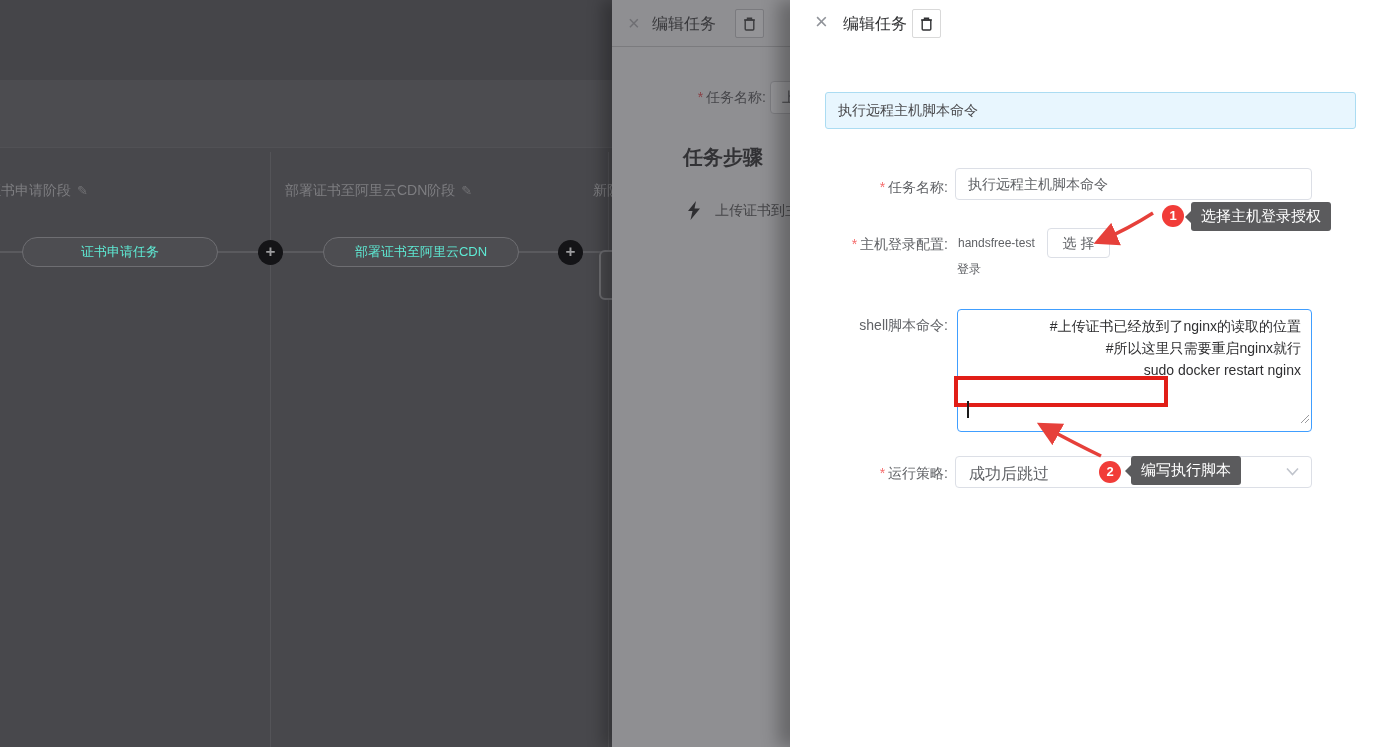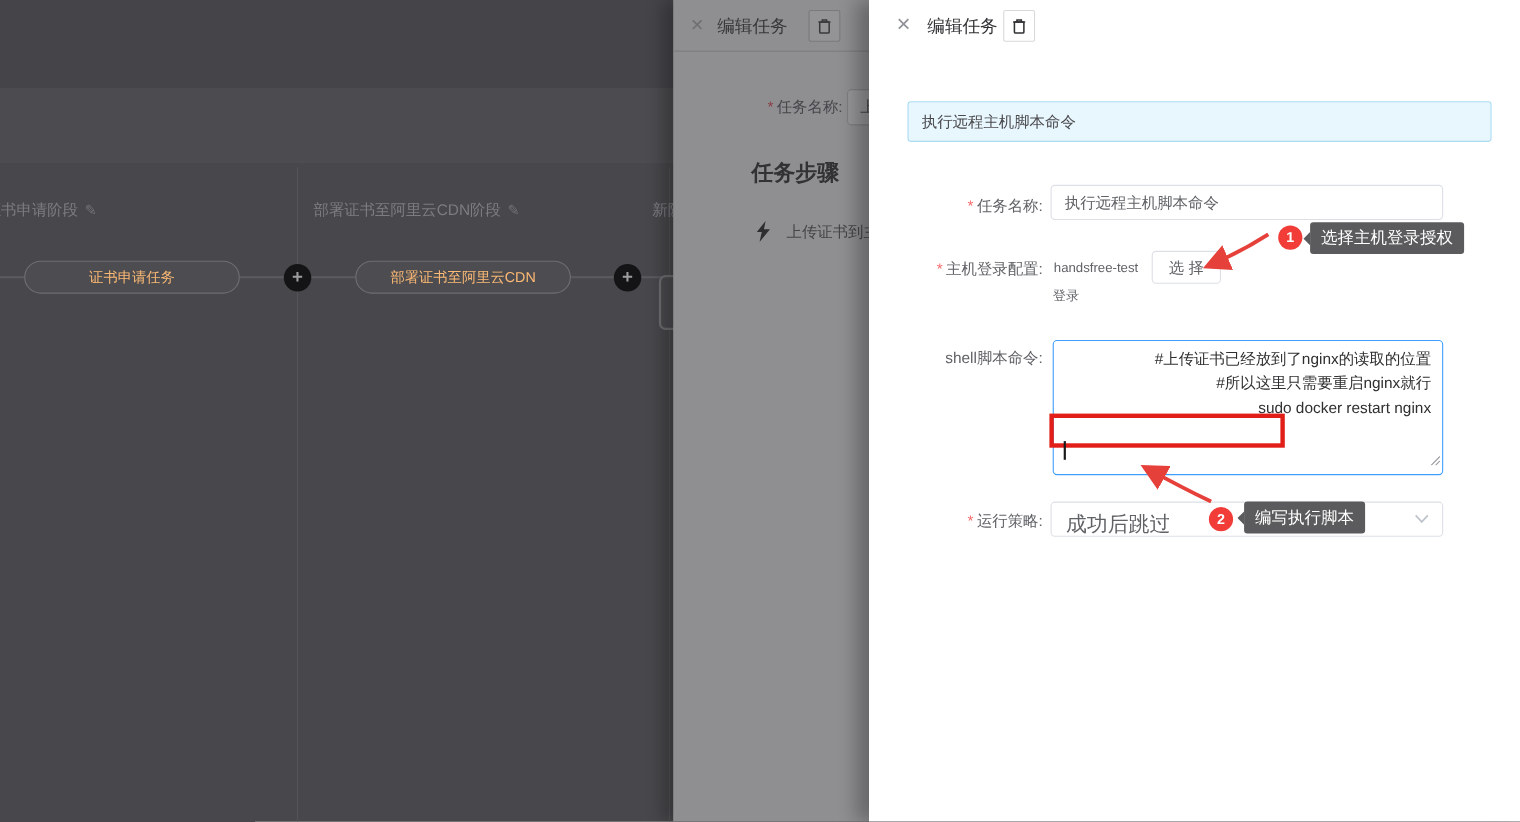--- a/index.html
+++ b/index.html
@@ -15,21 +15,21 @@
   
   .bg{position:absolute;inset:0;z-index:0;}
   .bg-topbar{position:absolute;left:0;top:0;width:100%;height:80px;background:#454549;}
   .bg-band{position:absolute;left:0;top:80px;width:100%;height:68px;background:#4c4c50;border-bottom:1px solid #515155;}
   .bg-canvas{position:absolute;left:0;top:148px;width:100%;height:599px;background:#48484c;}
   .vdiv{position:absolute;top:152px;bottom:0;width:1px;background:#545458;}
   .connector{position:absolute;left:0;top:251px;width:608px;height:2px;background:#5a5a5e;}
   .stage-title{position:absolute;top:182px;font-size:14px;color:#7d7d80;white-space:nowrap;}
   .stage-title .pencil{color:#737376;font-size:13px;margin-left:6px;}
   .pill{position:absolute;top:237px;width:196px;height:30px;background:#4d4d51;border:1px solid #6e6e72;
-    border-radius:15px;color:#fdba74;font-size:13px;text-align:center;line-height:28px;white-space:nowrap;}
+    border-radius:15px;color:#5eead4;font-size:13px;text-align:center;line-height:28px;white-space:nowrap;}
   .plus-btn{position:absolute;top:240px;width:25px;height:25px;border-radius:50%;background:#141417;
     color:#9c9c9f;font-size:17px;font-weight:bold;text-align:center;line-height:23px;}
   .partial-card{position:absolute;left:599px;top:250px;width:30px;height:50px;background:#4b4b4f;
     border:2px solid #6e6e72;border-radius:6px;}
 
   
   .drawer-middle{position:absolute;left:612px;top:0;width:770px;height:747px;background:#8f8f92;z-index:10;
     box-shadow:-10px 0 14px rgba(0,0,0,0.25);}
   .drawer-middle .hdr{position:relative;height:47px;border-bottom:1px solid #7b7b7e;}
   .dm-close{position:absolute;left:16px;top:11px;font-size:20px;color:#6f6f73;line-height:24px;}
@@ -62,21 +62,21 @@
   .host-value{position:absolute;left:168px;top:236px;font-size:12px;color:#606266;}
   .host-value2{position:absolute;left:167px;top:261px;font-size:12px;color:#606266;}
   .choose-btn{position:absolute;left:257px;top:228px;width:63px;height:30px;border:1px solid #dcdfe6;
     border-radius:4px;background:#fff;font-size:14px;color:#606266;text-align:center;line-height:28px;cursor:pointer;}
   .fd-textarea{position:absolute;left:167px;top:309px;width:355px;height:123px;border:1px solid var(--front-accent-blue);
     border-radius:4px;background:#fff;padding:5px 10px;font-size:14px;color:#2f2f31;line-height:22px;}
   .fd-textarea .line{white-space:nowrap;overflow:hidden;text-align:right;}
   .grip{position:absolute;right:2px;bottom:2px;}
   .fd-select{position:absolute;left:165px;top:456px;width:357px;height:32px;border:1px solid #dcdfe6;
     border-radius:4px;background:#fff;cursor:pointer;}
-  .fd-select .val{position:absolute;left:13px;top:7px;font-size:19px;color:#606266;}
+  .fd-select .val{position:absolute;left:13px;top:7px;font-size:16px;color:#606266;}
   .fd-select .chev{position:absolute;right:12px;top:10px;color:#c0c4cc;display:flex;}
 
   
   .anno{position:absolute;inset:0;z-index:30;pointer-events:none;}
   .redbox{position:absolute;left:954px;top:376px;width:214px;height:31px;border:4px solid var(--highlight-box-red);}
   .caret{position:absolute;left:967px;top:401px;width:2px;height:17px;background:#1a1a1a;}
   .badge{position:absolute;width:22px;height:22px;border-radius:50%;background:var(--badge-red);
     color:#fff;font-size:13px;font-weight:bold;text-align:center;line-height:22px;}
   .badge1{left:1162px;top:205px;}
   .badge2{left:1099px;top:461px;}

